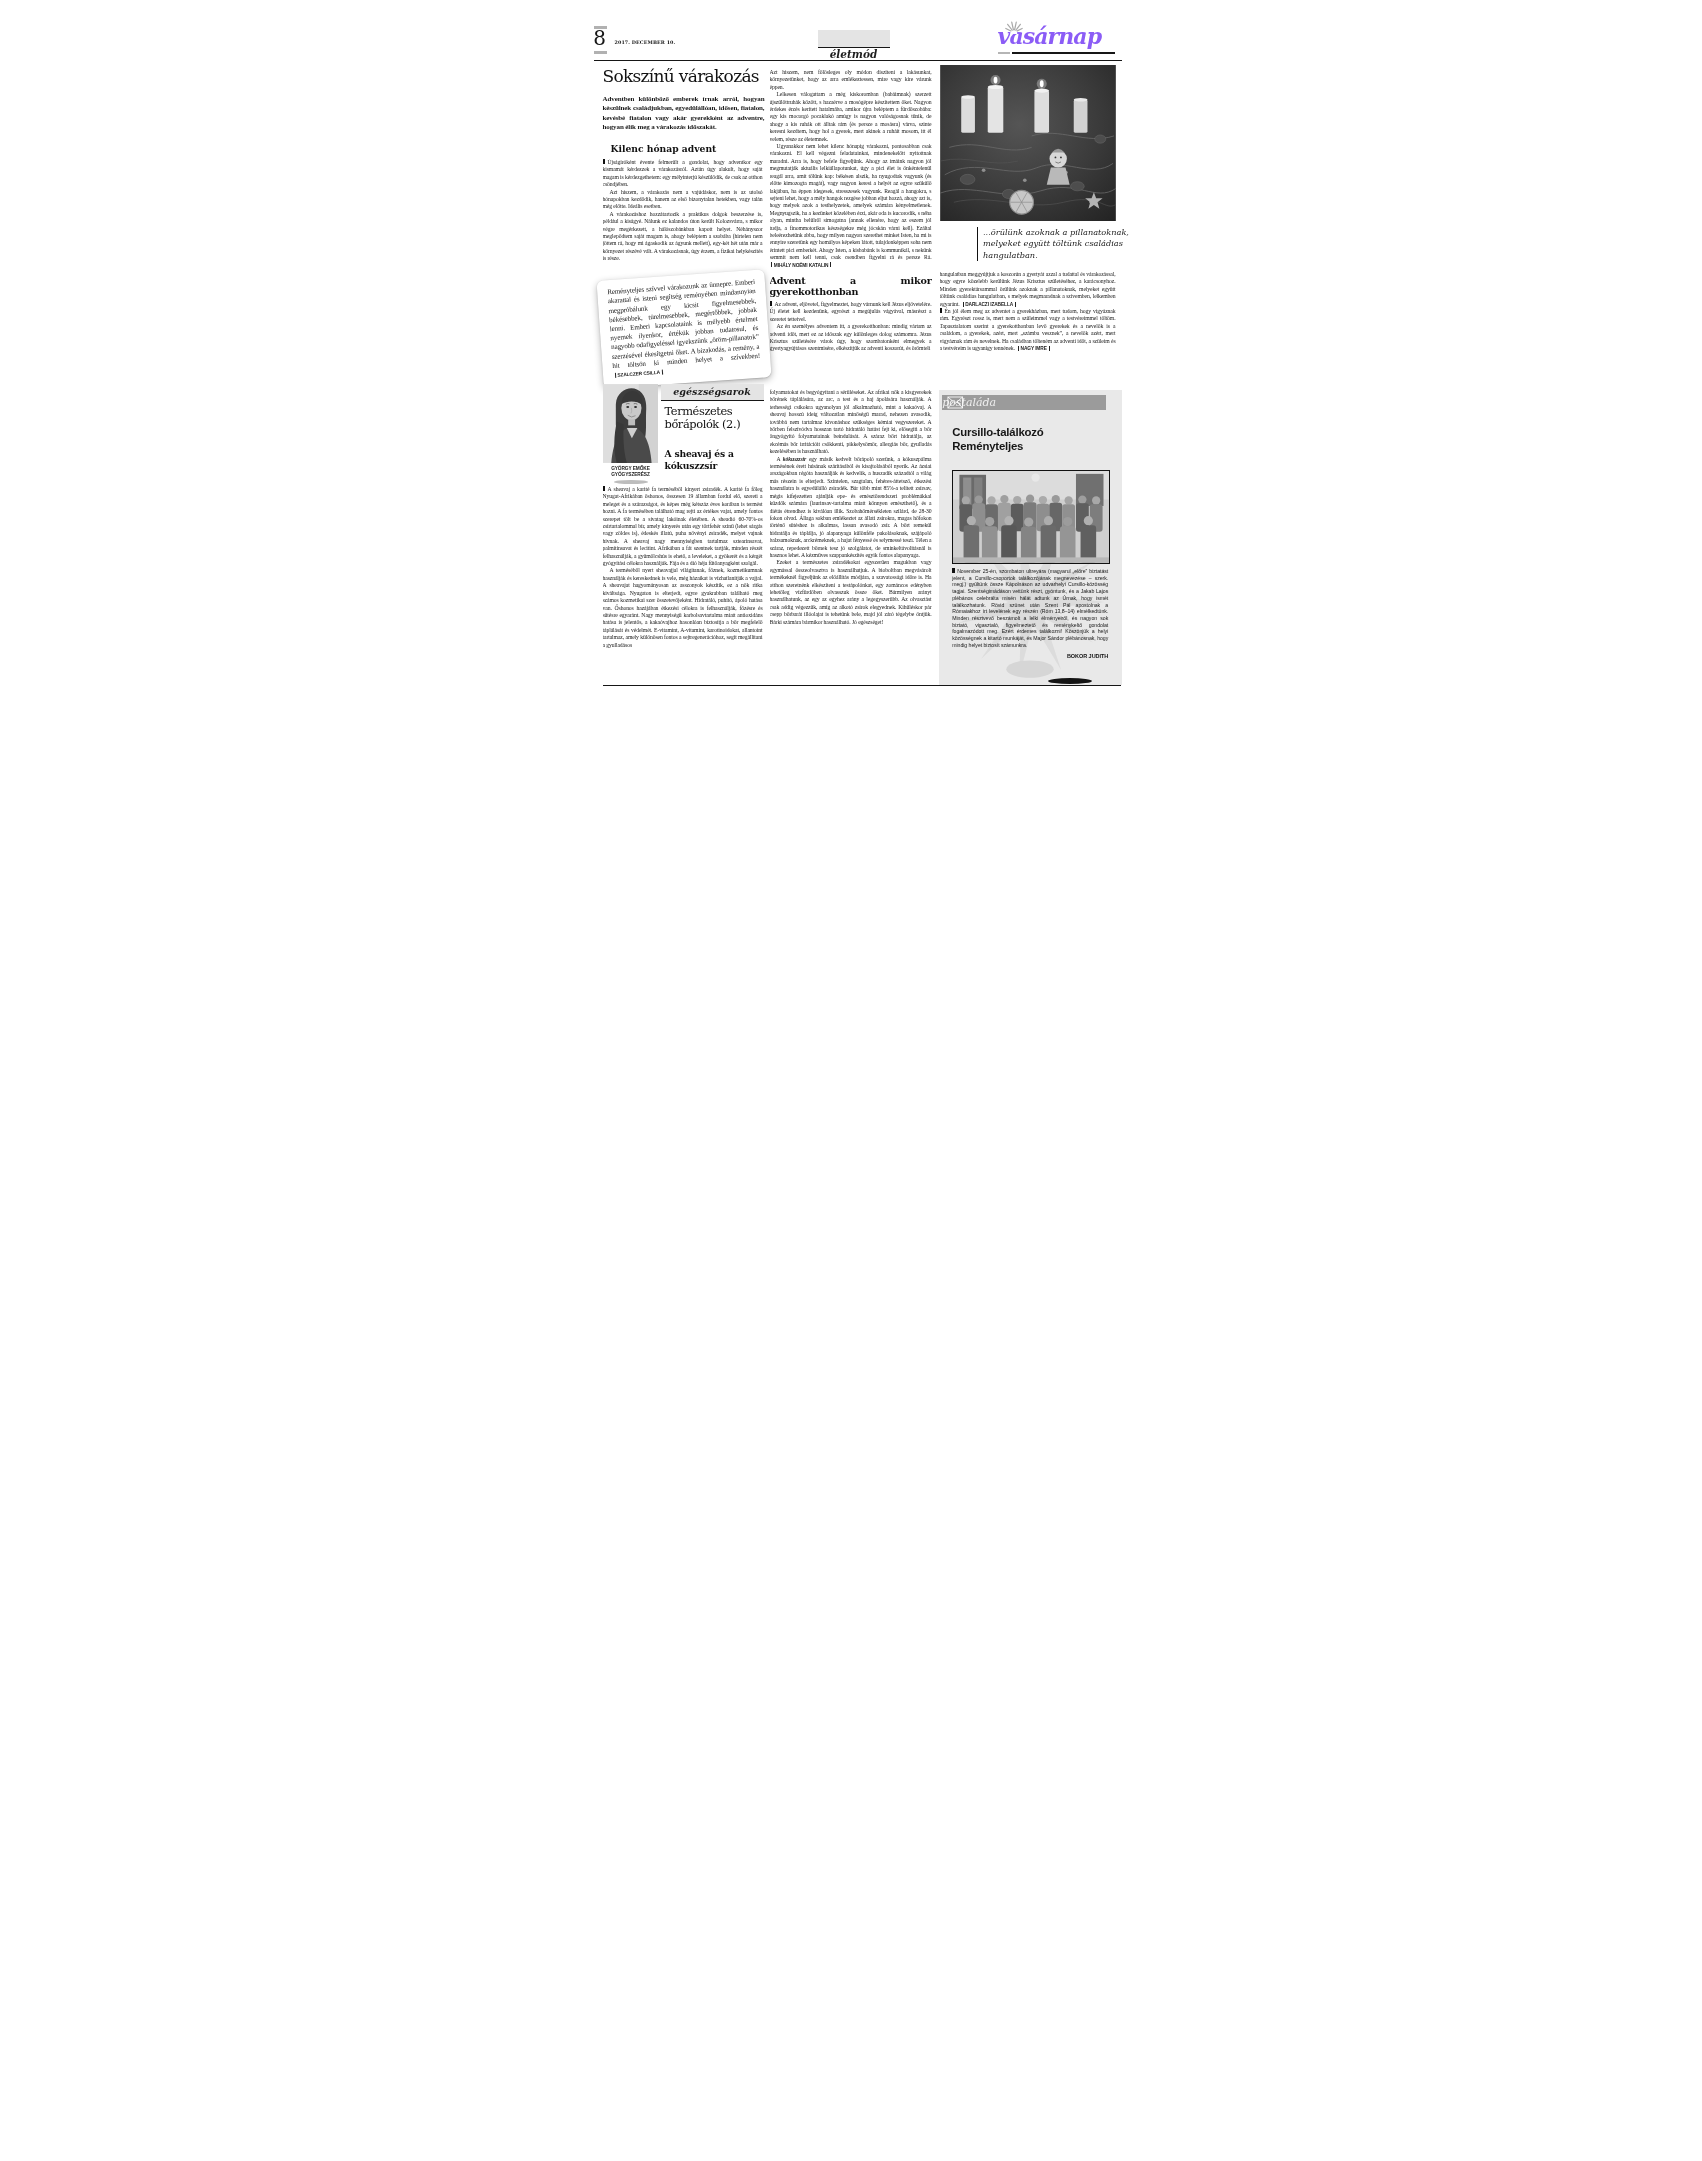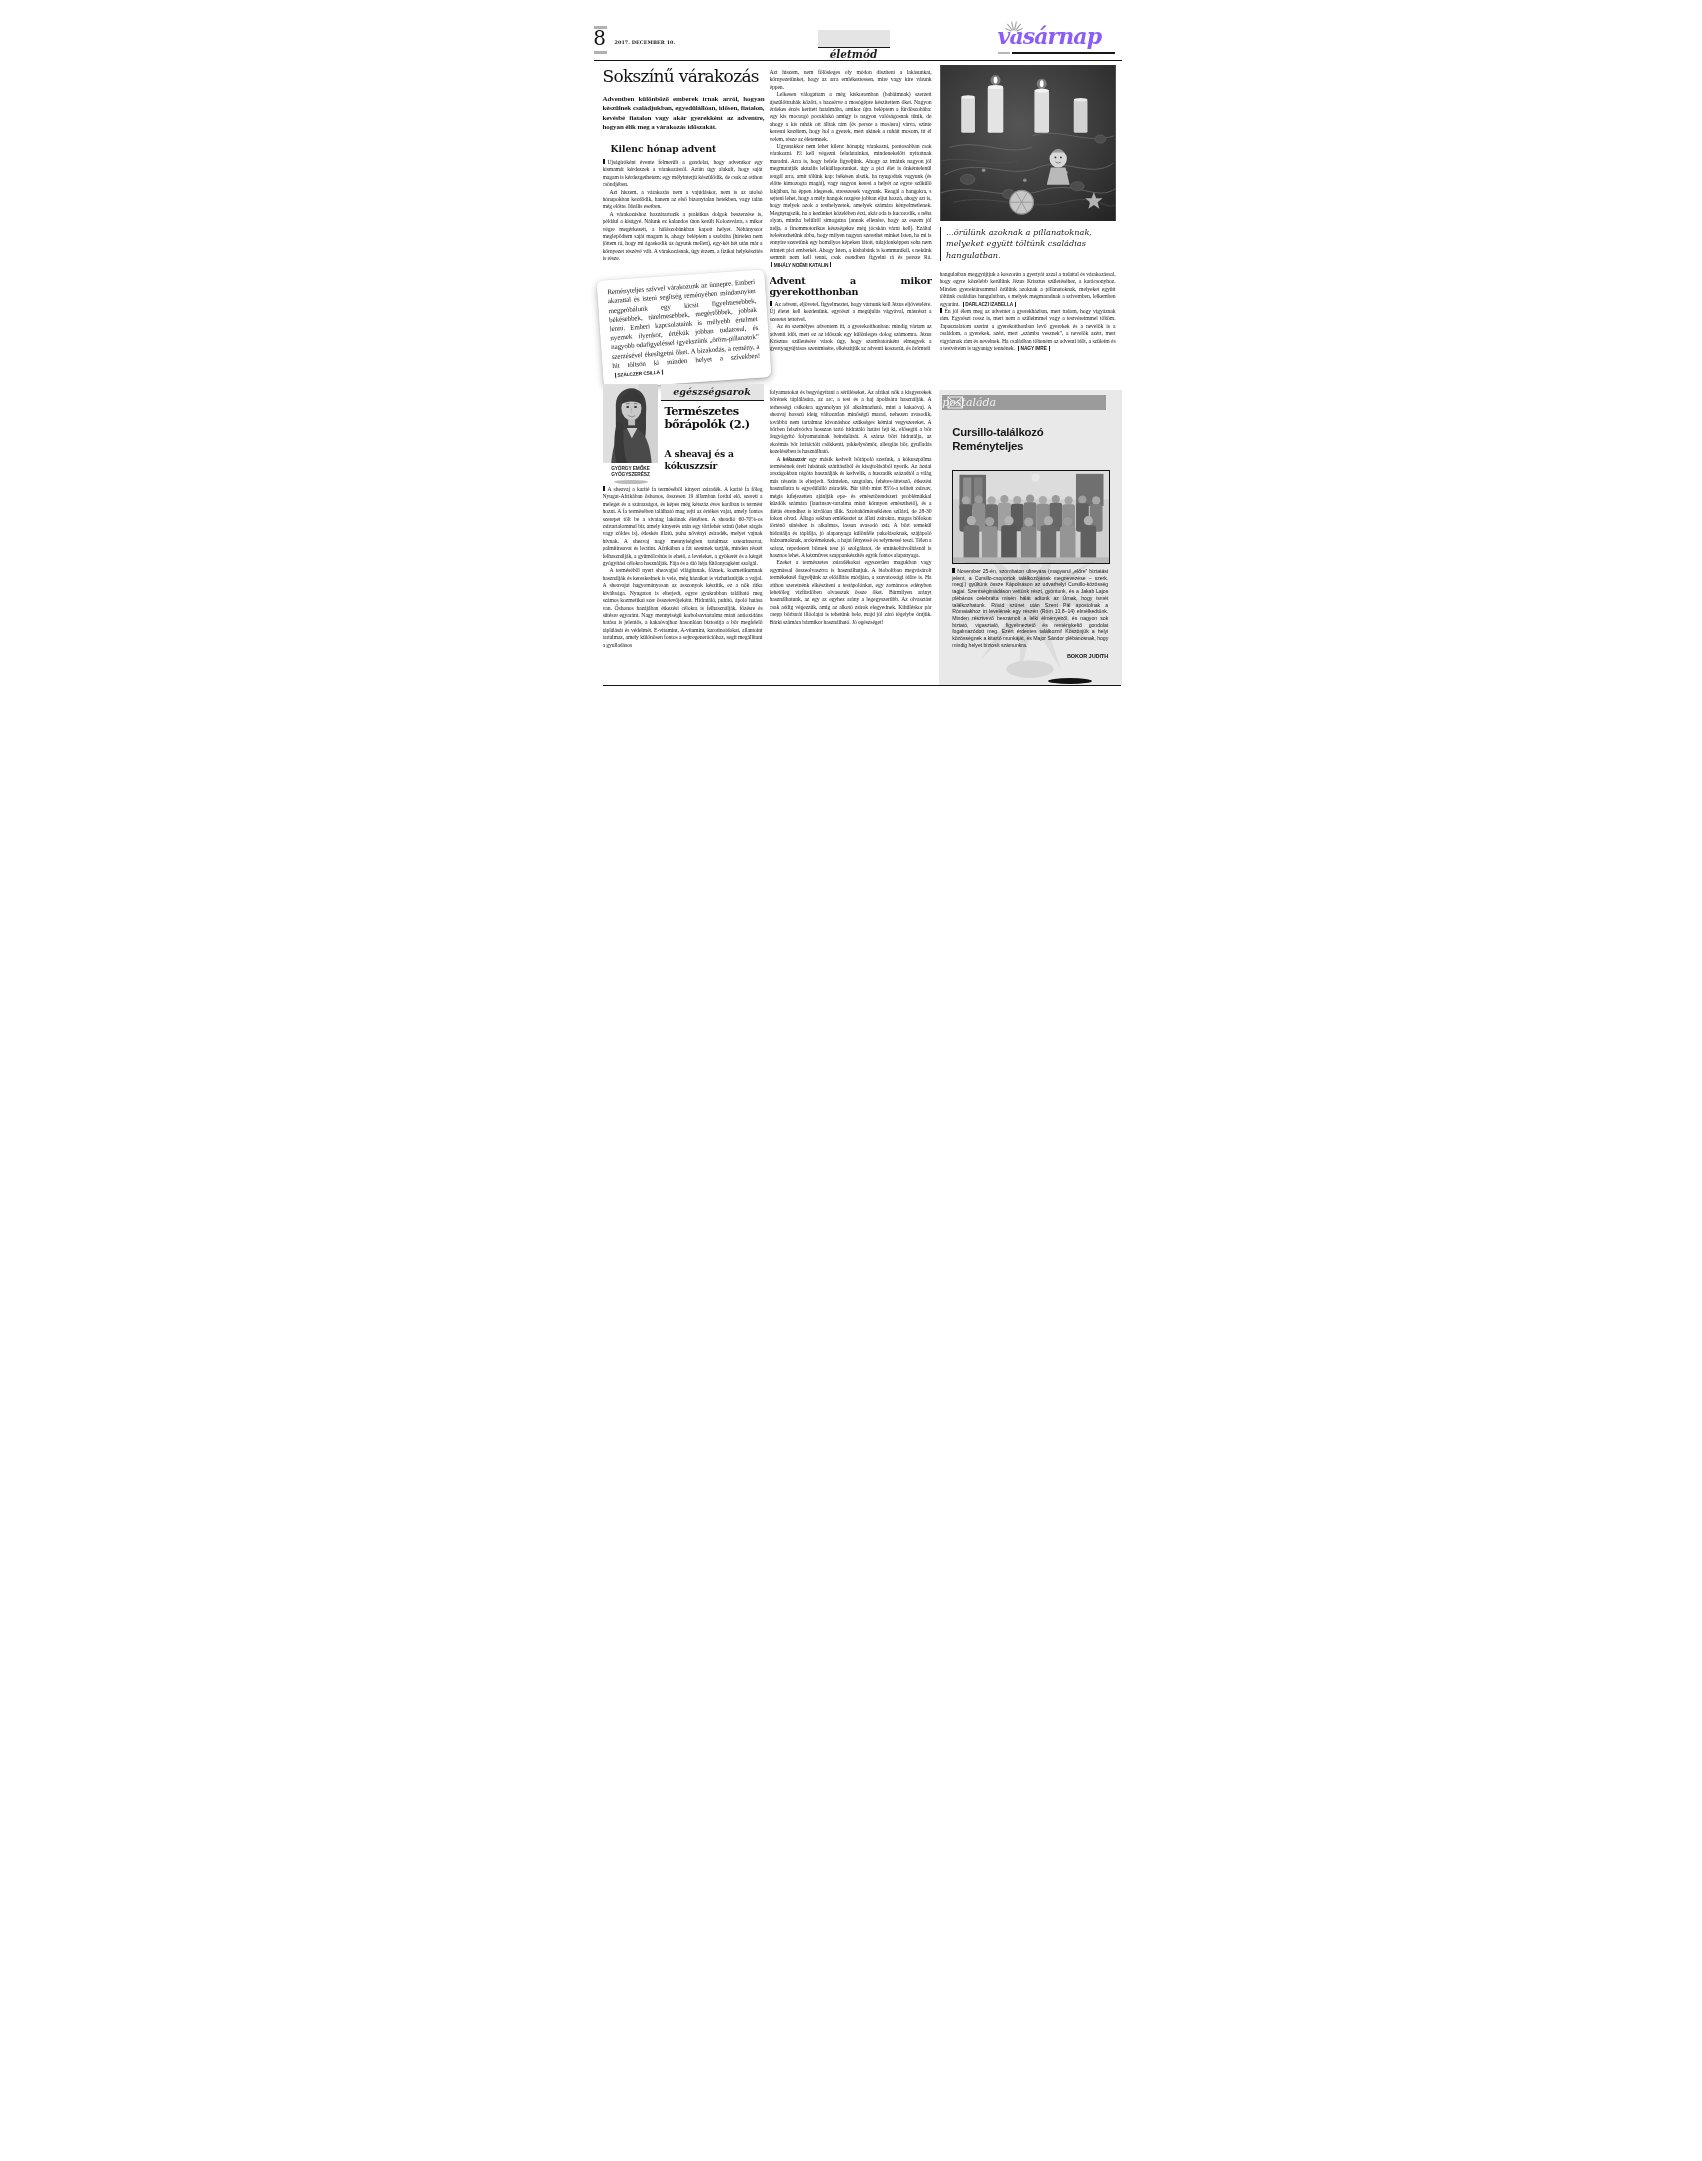--- a/index.html
+++ b/index.html
@@ -41,27 +41,27 @@
 
   
   #quote-card{width:168px;box-sizing:border-box;background:#fff;border-radius:6.4px;
     box-shadow:0 2.3px 7.3px rgba(0,0,0,.30),0 0.5px 1.4px rgba(0,0,0,.2);
     transform:rotate(-4deg);padding:8.2px 10px 7.3px 10px;
     font-family:"Liberation Serif",serif;font-size:7px;line-height:9.2px;letter-spacing:-0.1px;
     text-align:justify;color:#161616;}
 
   
   #wreath-caption{border-left:1.6px solid #111;padding-left:5.5px;
-    font-family:"DejaVu Serif",serif;font-style:italic;font-size:8.2px;line-height:11.4px;color:#1c1c1c;}
+    font-family:"DejaVu Serif",serif;font-style:italic;font-size:8.2px;line-height:11.4px;color:#1c1c1c;margin-left:37px;}
 
   
   #health-band{background:#e4e4e4;border-bottom:1.6px solid #161616;width:103px;height:15.6px;
     display:flex;align-items:center;justify-content:center;}
   #health-band span{font-family:"DejaVu Serif",serif;font-style:italic;font-weight:bold;font-size:9.6px;color:#1d1d1d;}
-  #health-title{font-family:"DejaVu Serif",serif;font-weight:bold;font-size:11.4px;line-height:13.3px;letter-spacing:-0.4px;color:#111;}
+  #health-title{font-family:"DejaVu Serif",serif;font-weight:normal;font-size:11.4px;line-height:13.3px;letter-spacing:-0.4px;color:#111;}
   #health-subtitle{font-family:"DejaVu Serif",serif;font-weight:bold;font-size:9.2px;line-height:12px;letter-spacing:-0.2px;color:#111;}
   #health-author{font-family:"Liberation Sans",sans-serif;font-weight:bold;font-size:4.8px;line-height:6px;
     letter-spacing:-0.1px;text-align:center;color:#222;}
   .shadow-ellipse{background:#bdbdbd;border-radius:50%;}
 
   
   #postbox-panel{background:#e9e9e9;width:183px;height:295px;}
   #postbox-band{position:absolute;left:3.7px;top:5px;width:164px;height:14.6px;background:#9b9b9b;
     display:flex;align-items:center;}
   #postbox-band .label{font-family:"DejaVu Serif",serif;font-style:italic;font-size:11px;color:#efefef;}

